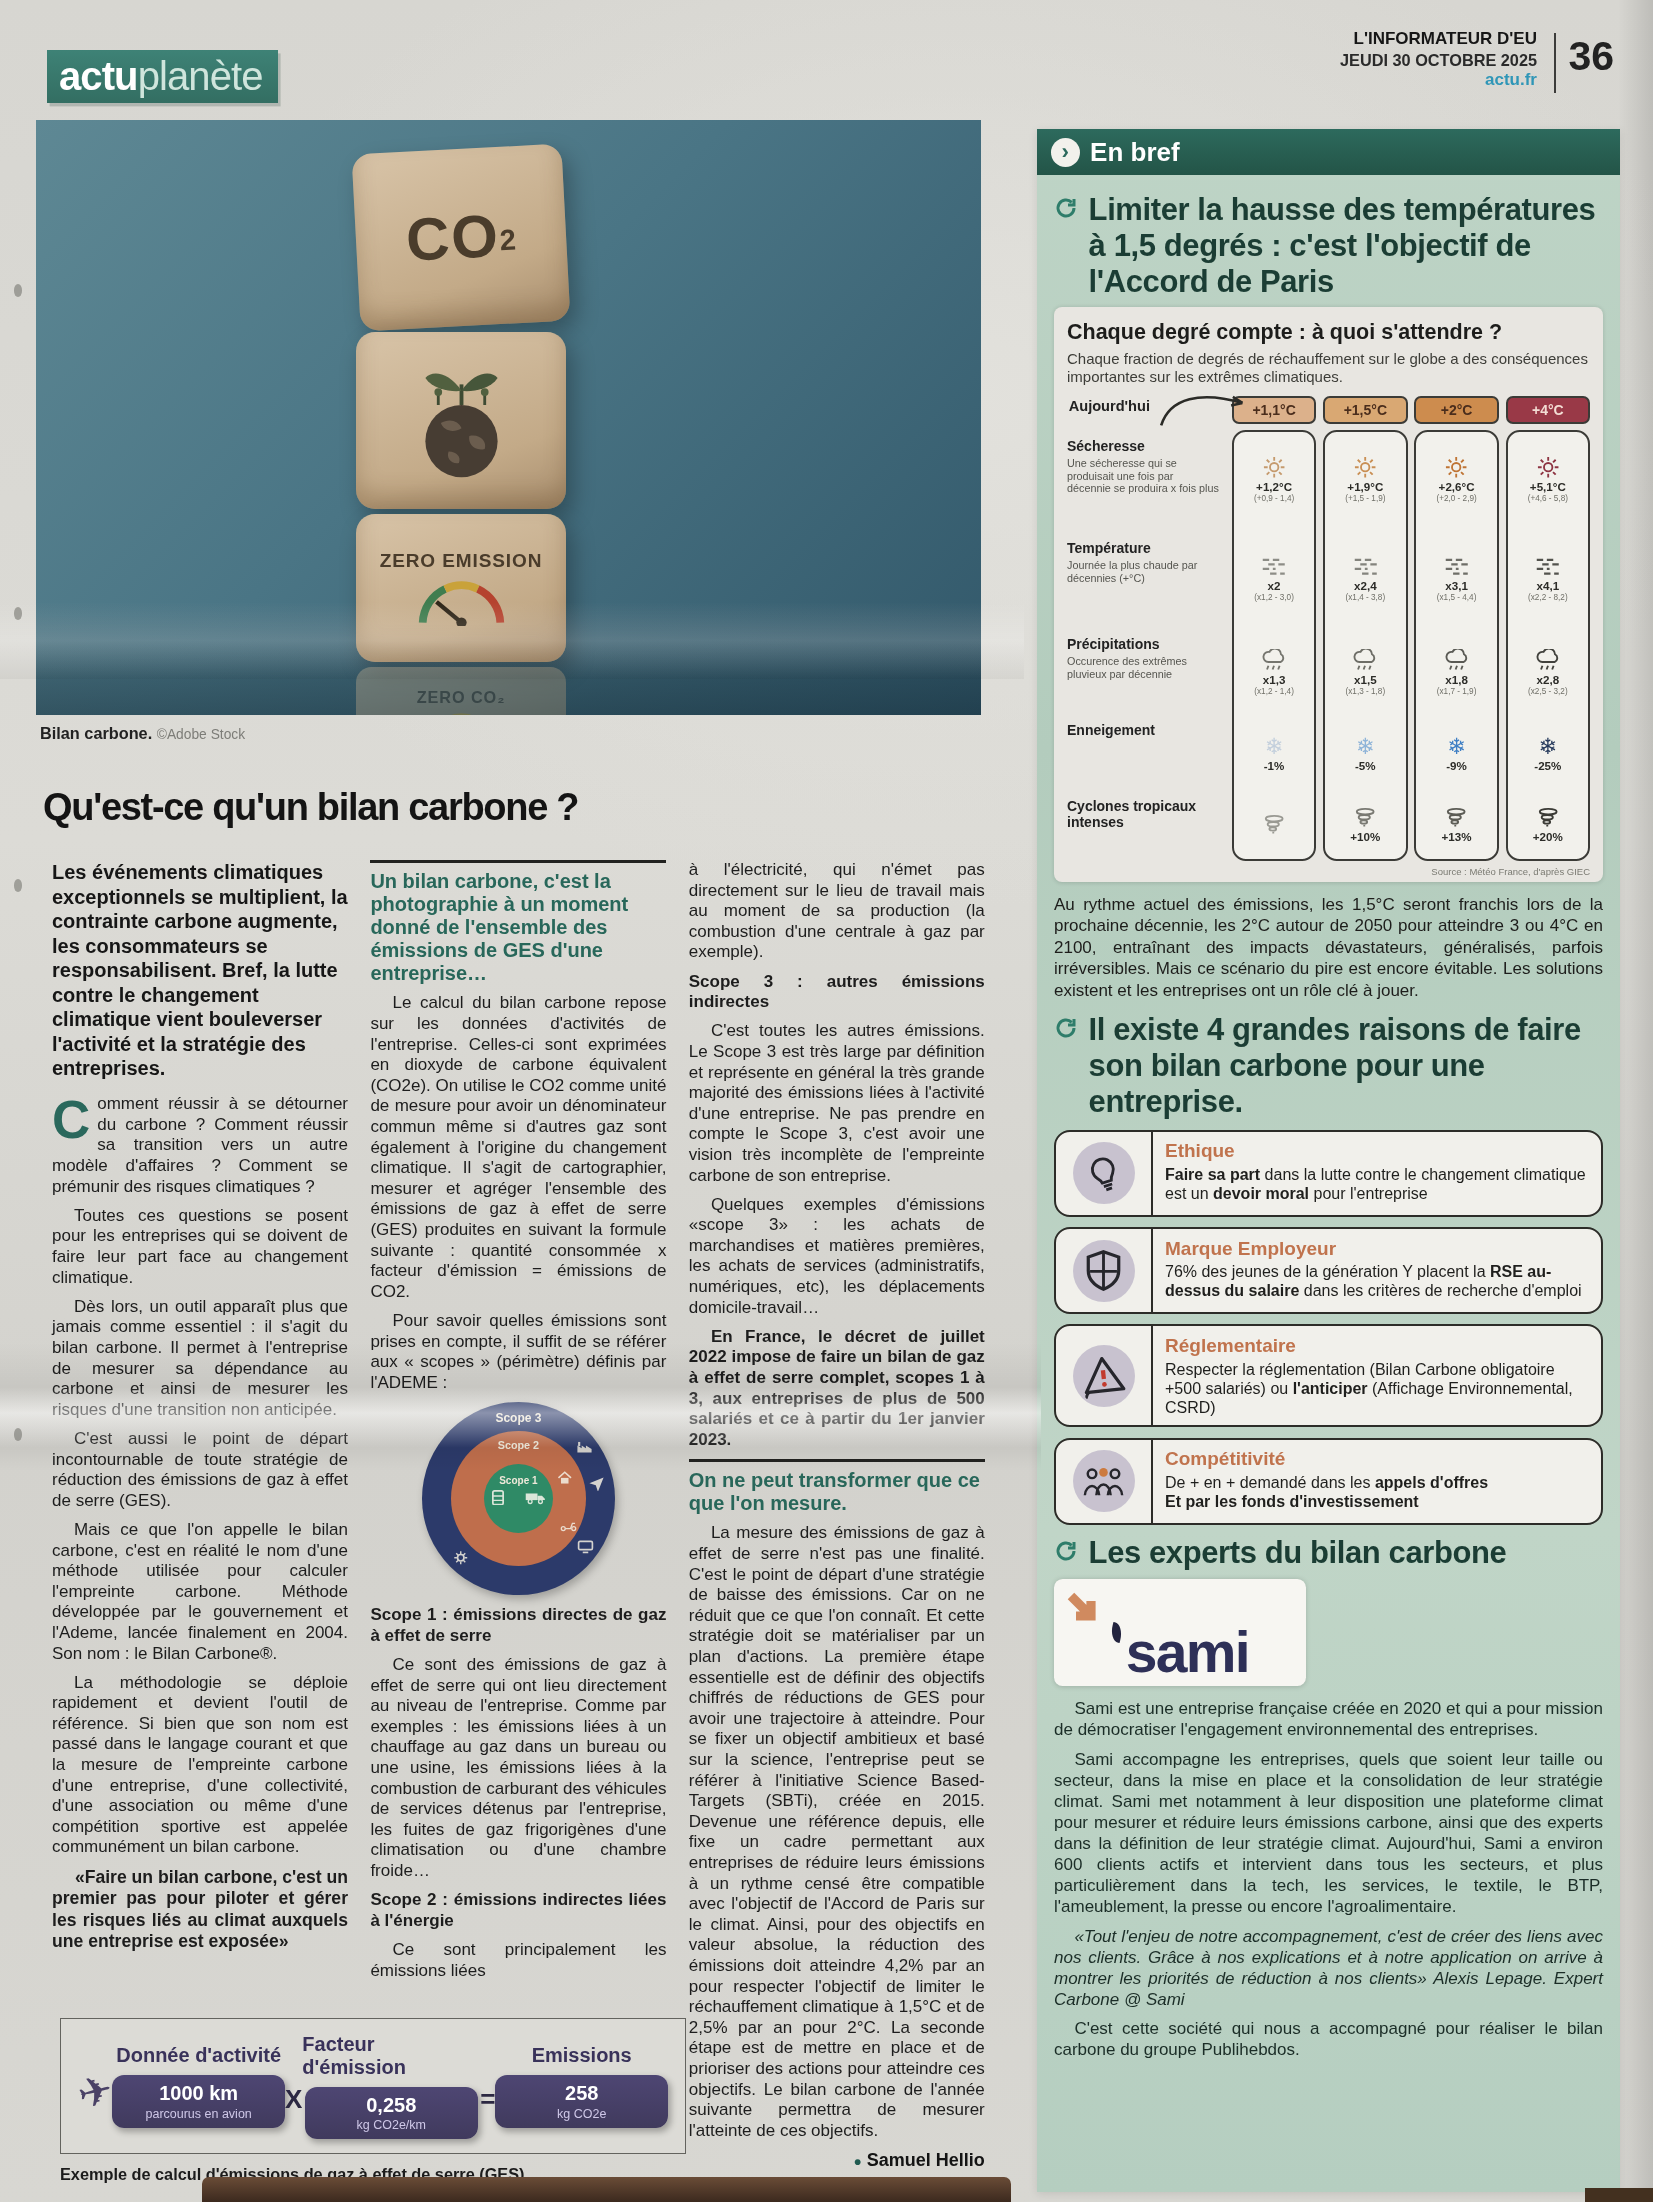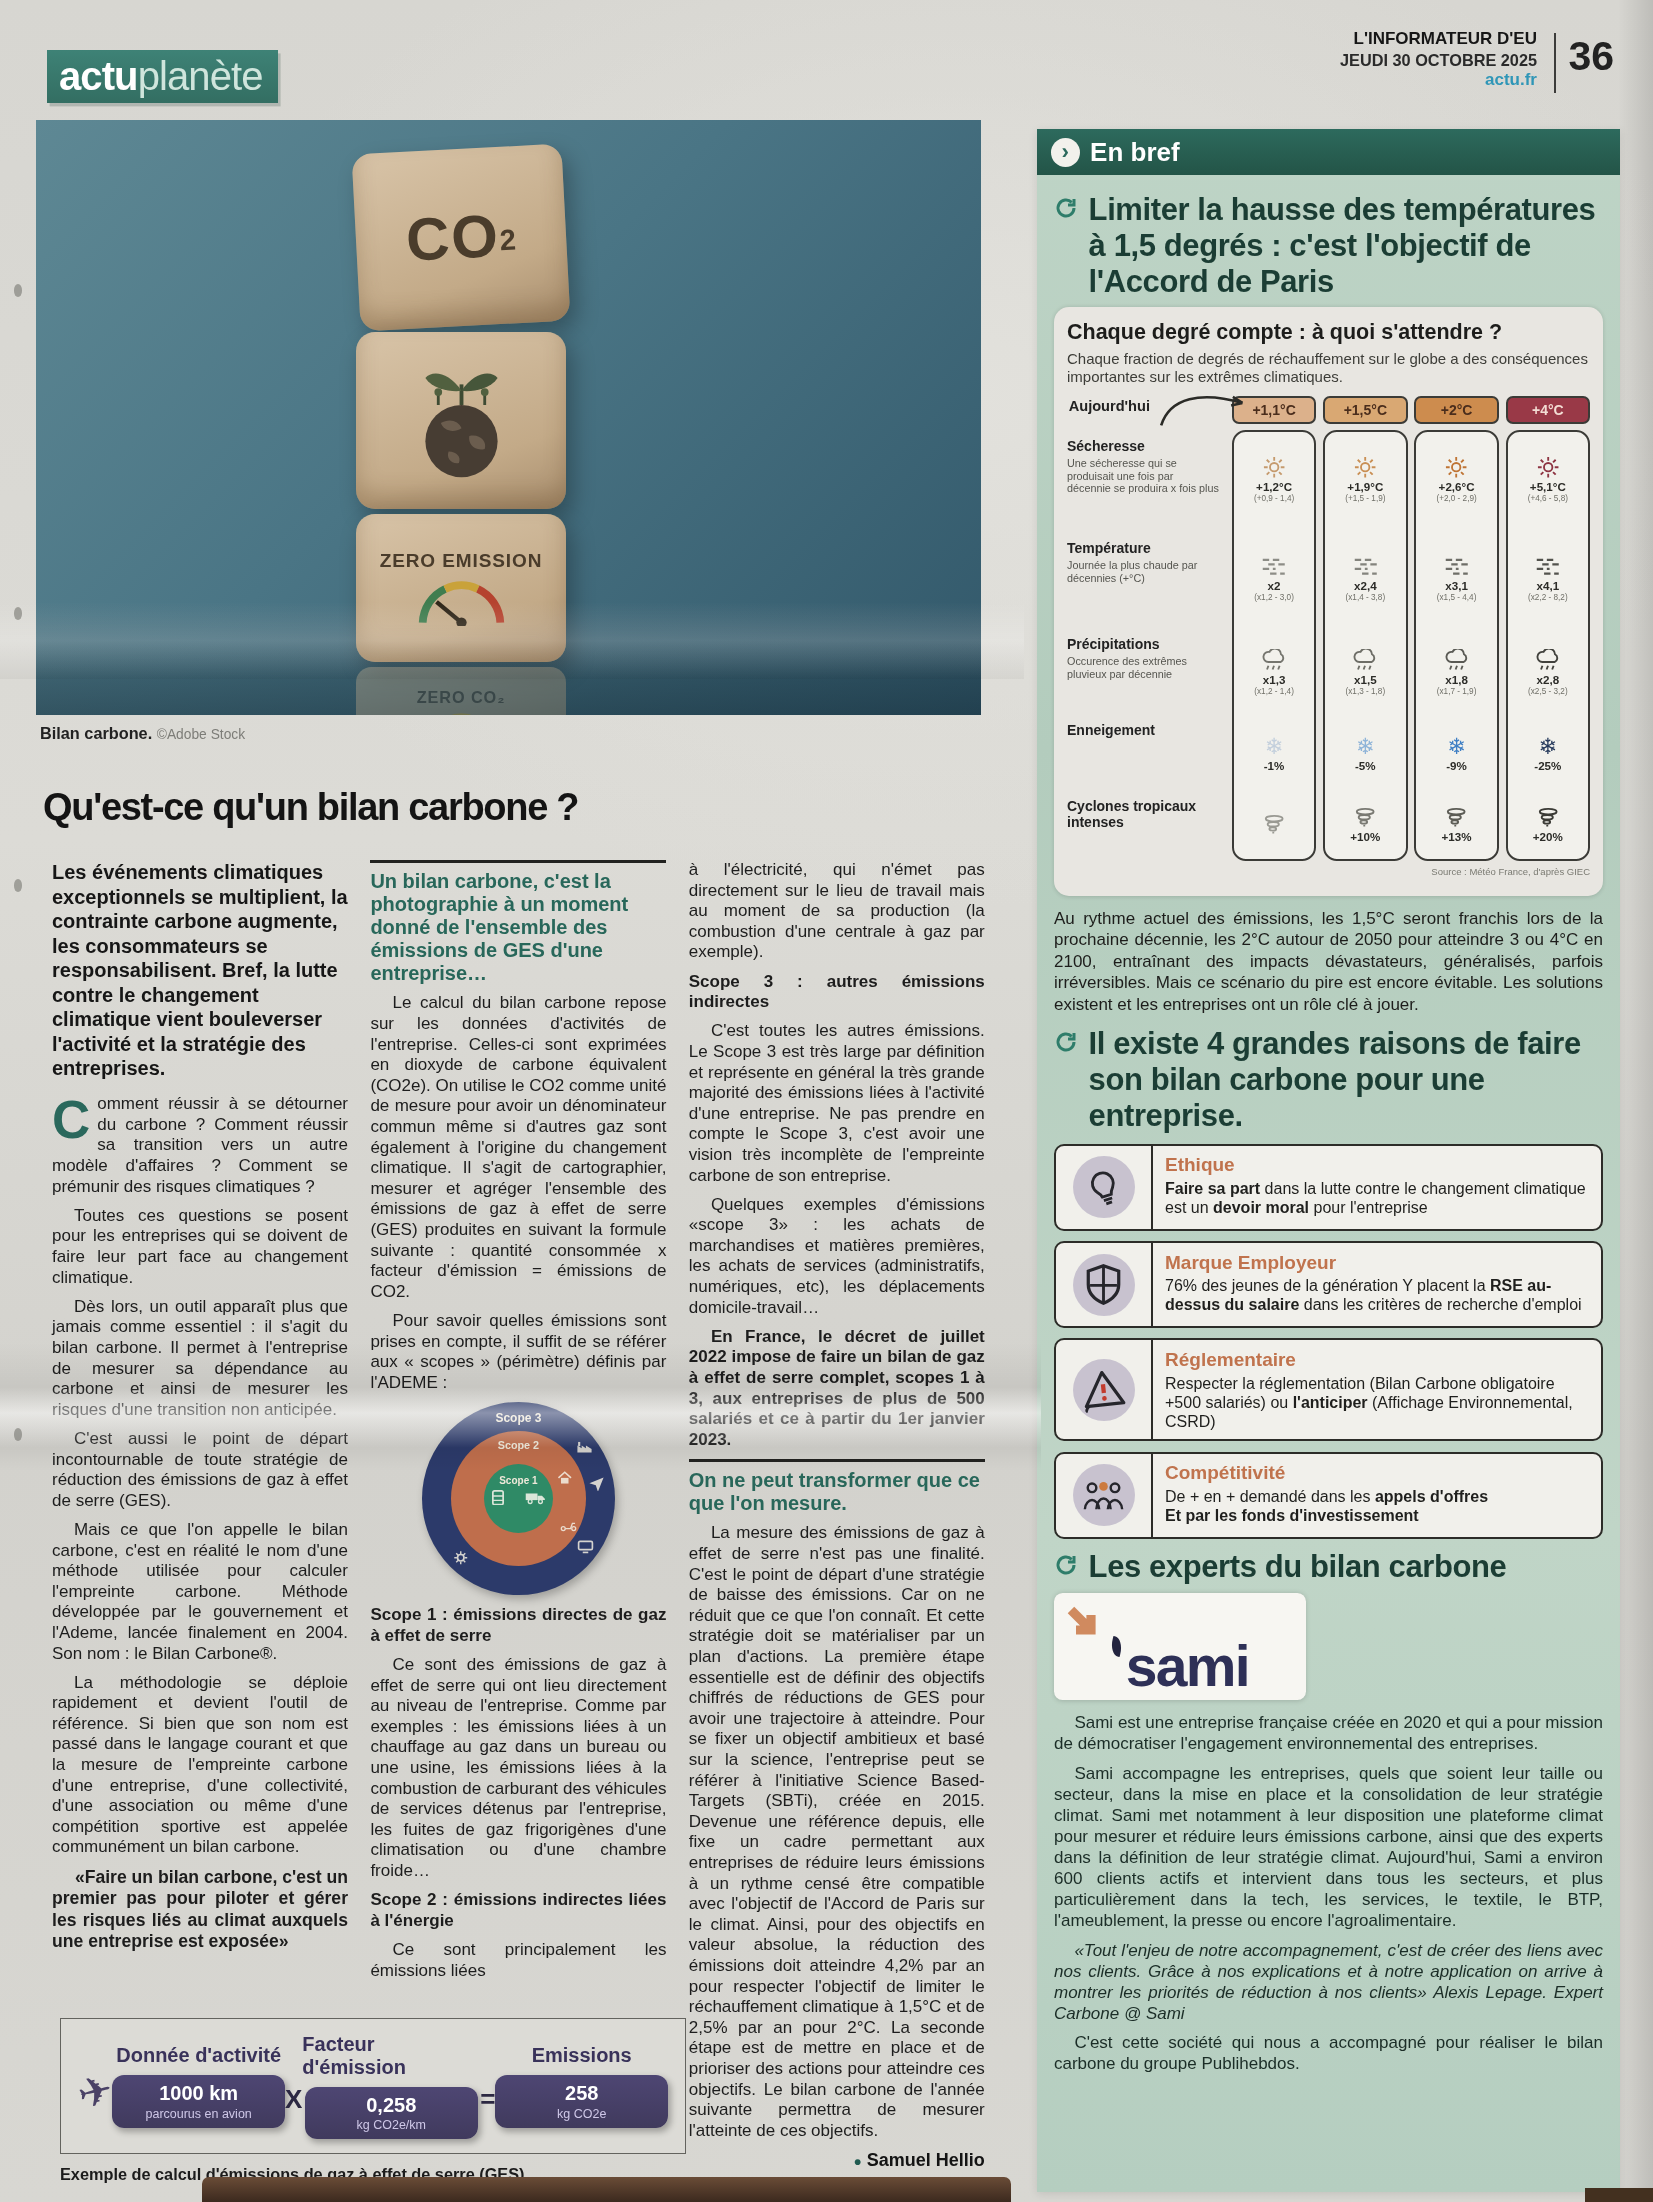--- a/index.html
+++ b/index.html
@@ -106,42 +106,42 @@
     box-shadow:0 1.7px 8.6px rgba(0,0,0,.10);}
   .band{height:46px;background:linear-gradient(180deg,#2d6a5d,#235447);display:flex;align-items:center;
     gap:10.3px;padding:0 13.8px;}
   .band .circ{width:29px;height:29px;border-radius:50%;background:#f2f1ec;color:#2d6a5d;
     display:flex;align-items:center;justify-content:center;font-weight:800;font-size:22.4px;line-height:1;}
   .band .txt{color:#fff;font-weight:700;font-size:26px;}
   .sb-inner{padding:10.3px 17px 0;}
   .stitle{display:flex;gap:8.6px;margin:6.9px 0 5.2px;}
   .stitle .ric{flex:0 0 26px;padding-top:4.3px;}
   .stitle .ttl{font-weight:800;font-size:31px;line-height:36px;color:#1b3d34;letter-spacing:-0.4px;}
-  .igcard{background:#e8e6e1;border-radius:15px;padding:13px 13px 19px;margin:6.9px 0 12px;
+  .igcard{background:#e8e6e1;border-radius:8px;padding:13px 13px 5px;margin:6.9px 0 12px;
     box-shadow:0 0.9px 4.3px rgba(0,0,0,.14);}
   .ig-title{font-weight:800;font-size:21.5px;color:#1d1d1b;}
   .ig-sub{font-size:15px;line-height:18px;color:#3d3d38;margin-top:5px;}
   .ig-grid{display:flex;gap:6.9px;margin-top:10.3px;position:relative;}
   .ig-labels{flex:0 0 158px;position:relative;padding-top:36px;box-sizing:border-box;}
   .ig-rowlabel{box-sizing:border-box;padding:6.9px 5.2px 0 0;}
   .ig-rowlabel b{display:block;font-size:14px;color:#222;line-height:15.5px;}
   .ig-rowlabel span{font-size:10.8px;line-height:12.5px;color:#55554f;display:block;margin-top:2.6px;}
   .ig-col{flex:1;display:flex;flex-direction:column;}
   .ig-chip{height:24px;border:2.2px solid #3b3b37;border-radius:6.9px;display:flex;align-items:center;
     justify-content:center;font-weight:800;font-size:14px;margin-bottom:5.2px;}
   .ig-body{flex:1;border:2.2px solid #3b3b37;border-radius:13.8px;background:#f2f1ec;
     display:flex;flex-direction:column;overflow:hidden;}
   .ig-cell{display:flex;flex-direction:column;align-items:center;justify-content:center;gap:0.9px;box-sizing:border-box;}
   .ig-val{font-size:11.6px;font-weight:800;color:#2c2c28;}
   .ig-rng{font-size:8.2px;color:#6f6f67;}
   .ig-source{font-size:9.5px;color:#7a7a72;text-align:right;margin-top:5.2px;}
   .ig-today{position:absolute;left:1.7px;top:1.7px;font-weight:800;font-size:14.6px;color:#222;}
   .ig-arrow{position:absolute;left:89px;top:-6.9px;z-index:2;}
   .sb-body{font-size:17px;line-height:21.5px;color:#1d1d1b;text-align:justify;margin:3.4px 0 10.3px;}
-  .reason-card{display:flex;background:#f1f0eb;border:2.2px solid #2c2c28;border-radius:10px;
+  .reason-card{display:flex;background:#f1f0eb;border:2.2px solid #2c2c28;border-radius:16px;
     margin:10.3px 0;min-height:83px;overflow:hidden;}
   .rc-icon{flex:0 0 95px;border-right:2.2px solid #2c2c28;position:relative;display:flex;
     align-items:center;justify-content:center;}
   .rc-bubble{position:absolute;width:62px;height:62px;border-radius:50%;background:rgba(166,156,184,.55);}
   .rc-icon svg{position:relative;z-index:1;}
   .rc-text{padding:8.6px 12px;flex:1;}
   .rc-title{color:#c0734d;font-weight:800;font-size:19px;margin-bottom:2.6px;}
   .rc-line{font-size:16px;line-height:19px;color:#1f1f1d;}
   .sami-box{background:#f7f6f2;border-radius:8.6px;width:252px;height:107px;margin:8.6px 0 12px;
     position:relative;display:flex;align-items:flex-end;justify-content:center;gap:1.7px;

